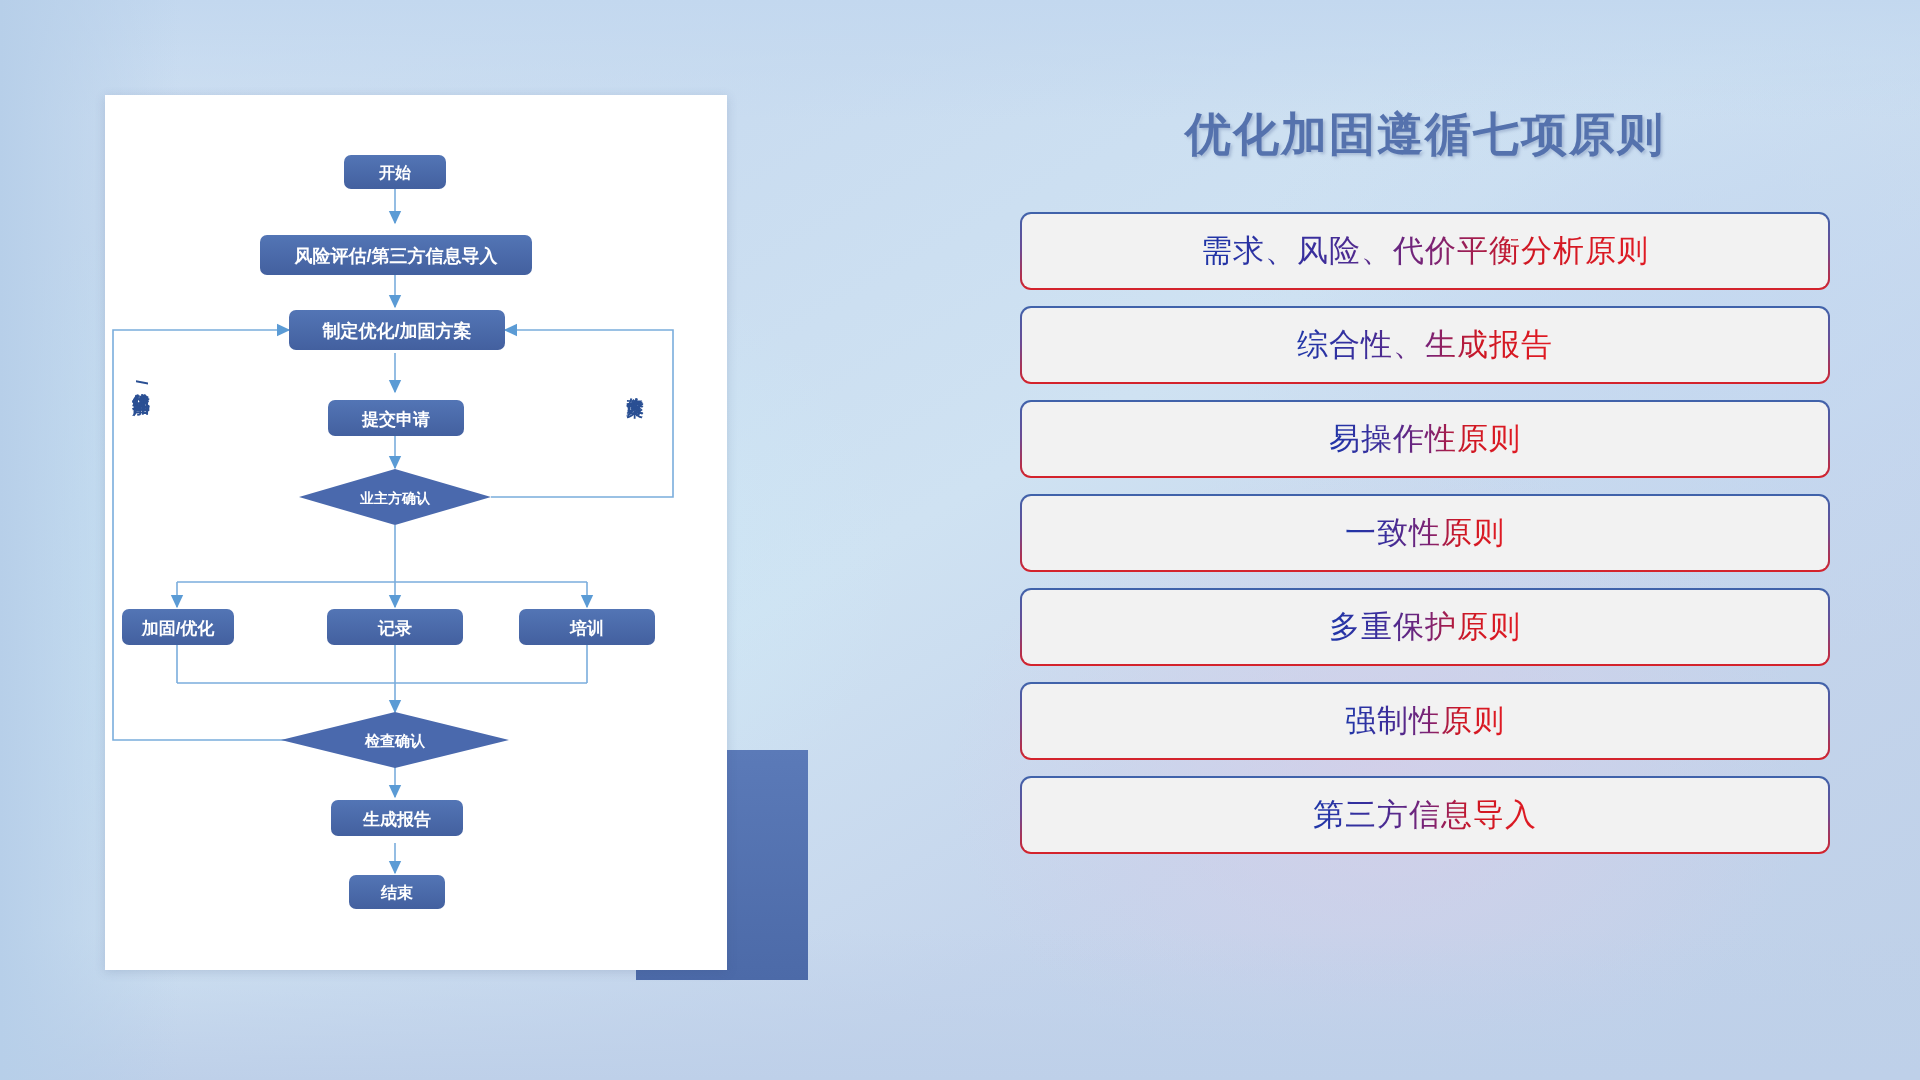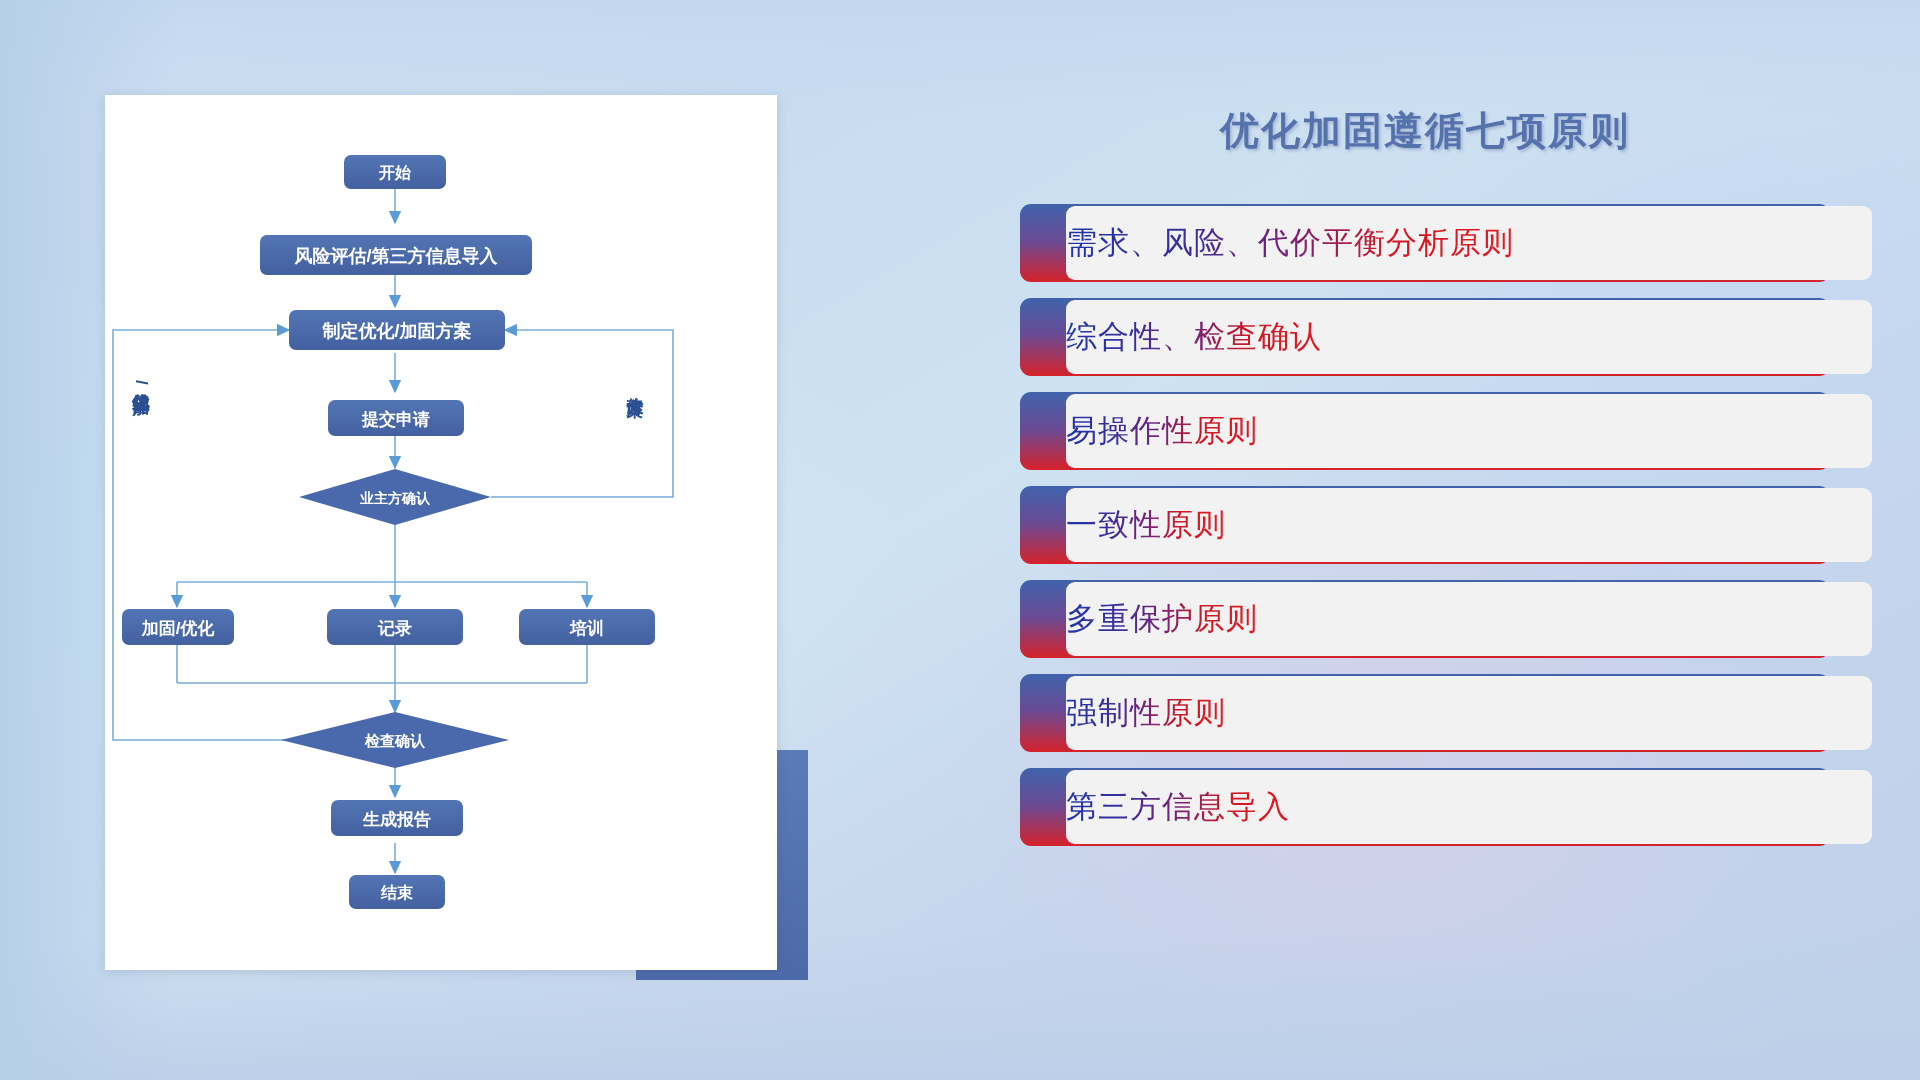--- a/index.html
+++ b/index.html
@@ -19,43 +19,43 @@
                    background:linear-gradient(0deg,#bed0e9 0%, rgba(190,208,233,0) 100%); }
   .bg-wash-left  { position:absolute; left:0; top:0; width:180px; height:1080px;
                    background:linear-gradient(90deg,#b7cfe9 0%, rgba(183,207,233,0) 100%); }
 
   
   .flow-accent {
     position:absolute; left:636px; top:750px; width:172px; height:230px;
     background:linear-gradient(180deg,#5b7ab8 0%, #4c6aa8 100%);
   }
   .flow-card {
-    position:absolute; left:105px; top:95px; width:672px; height:875px;
+    position:absolute; left:105px; top:95px; width:622px; height:875px;
     background:#ffffff;
     box-shadow:0 2px 10px rgba(60,80,120,0.18);
   }
   .flow-svg { position:absolute; left:0; top:0; }
 
   
   .right-panel { position:absolute; left:1020px; top:104px; width:810px; height:900px; }
   .panel-title {
-    text-align:center; font-size:39px; font-weight:bold; letter-spacing:2px;
+    text-align:center; font-size:46px; font-weight:bold; letter-spacing:2px;
     color:#5572ad; text-shadow:2px 2px 3px rgba(120,140,180,0.45);
     margin-bottom:46px;
   }
   .p-list { display:flex; flex-direction:column; gap:16px; }
   .p-item {
     position:relative; height:78px; border-radius:11px;
     padding:2px;
     background:linear-gradient(180deg,#3f63ab 0%, #6b4a94 48%, #d6222a 100%);
   }
   .p-inner {
     width:100%; height:100%; border-radius:9px;
     background:#f2f2f2;
-    display:flex; align-items:center; margin-left:44px;
+    display:flex; align-items:center; justify-content:center;
   }
   .p-text {
     font-size:31px; font-weight:500; letter-spacing:1px;
     background:linear-gradient(90deg,#1f36a8 0%, #3a2e9c 26%, #7d2273 52%, #cf1722 72%, #e01b24 100%);
     -webkit-background-clip:text; background-clip:text;
     color:transparent; -webkit-text-fill-color:transparent;
   }
 </style>
 </head>
 <body>
@@ -175,21 +175,21 @@
   <div class="p-list">
 
     <div class="p-item">
       <div class="p-inner">
         <span class="p-text">需求、风险、代价平衡分析原则</span>
       </div>
     </div>
 
     <div class="p-item">
       <div class="p-inner">
-        <span class="p-text">综合性、检查确认</span>
+        <span class="p-text">综合性、生成报告</span>
       </div>
     </div>
 
     <div class="p-item">
       <div class="p-inner">
         <span class="p-text">易操作性原则</span>
       </div>
     </div>
 
     <div class="p-item">

